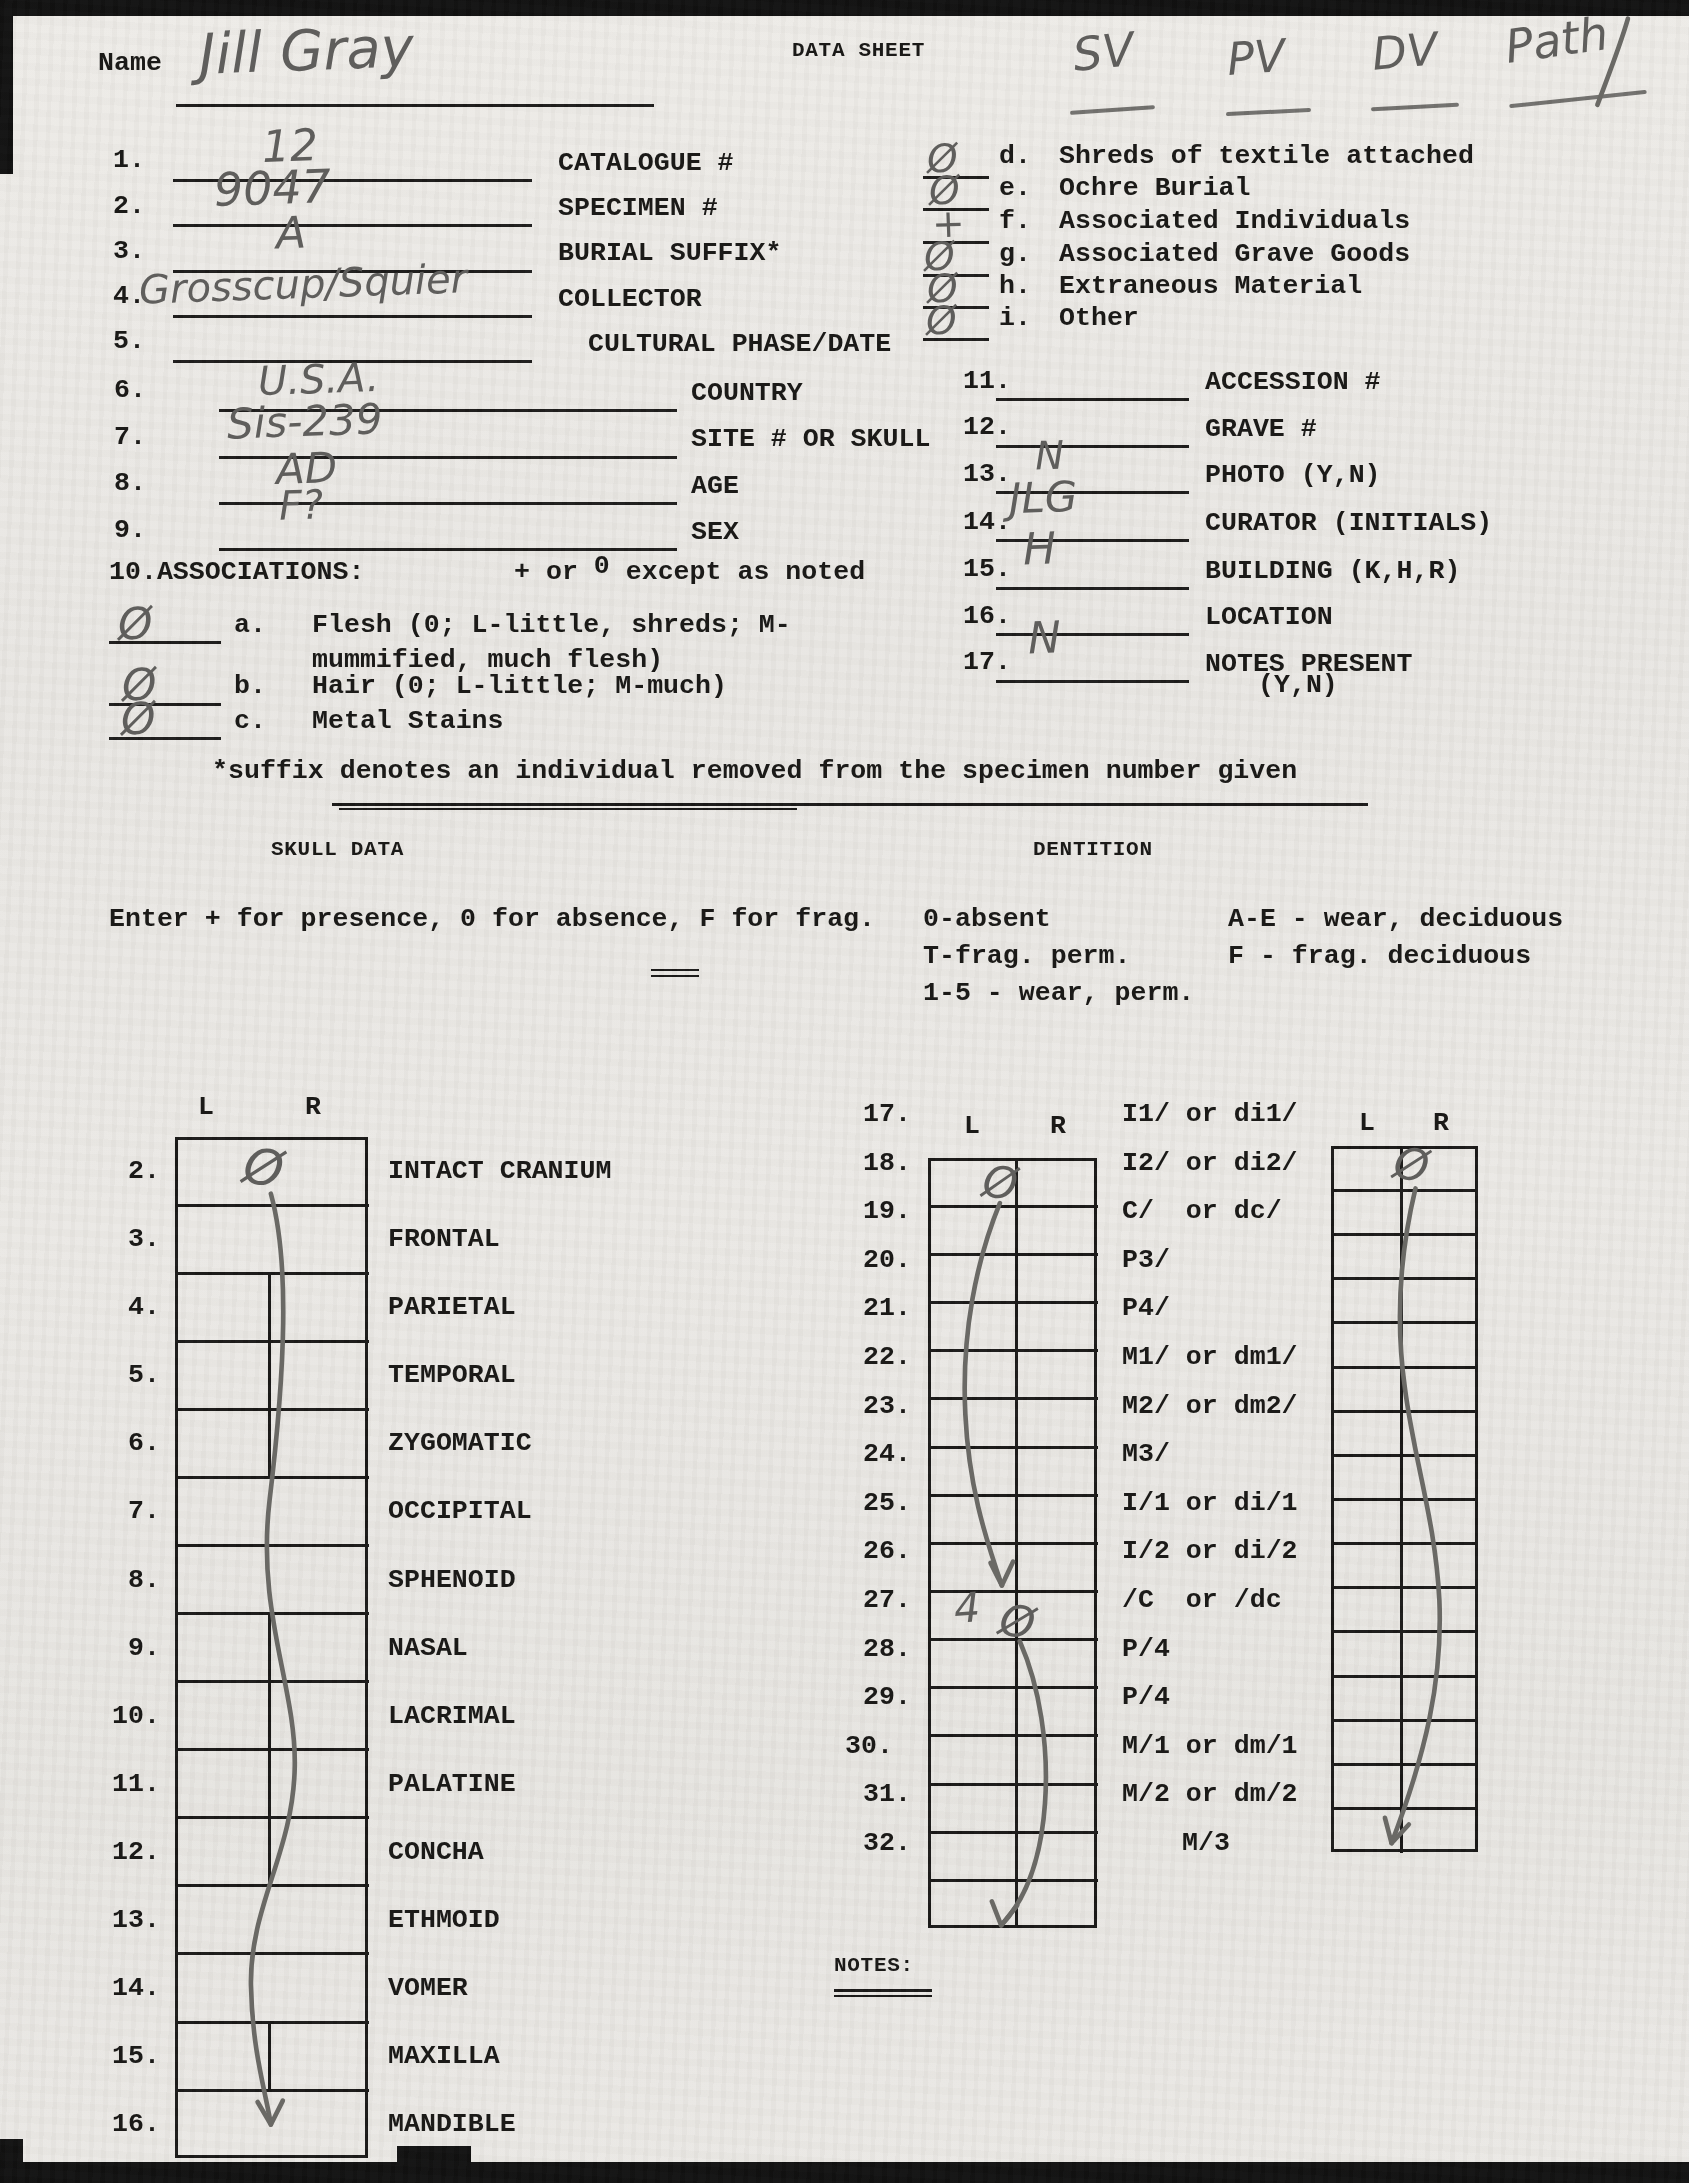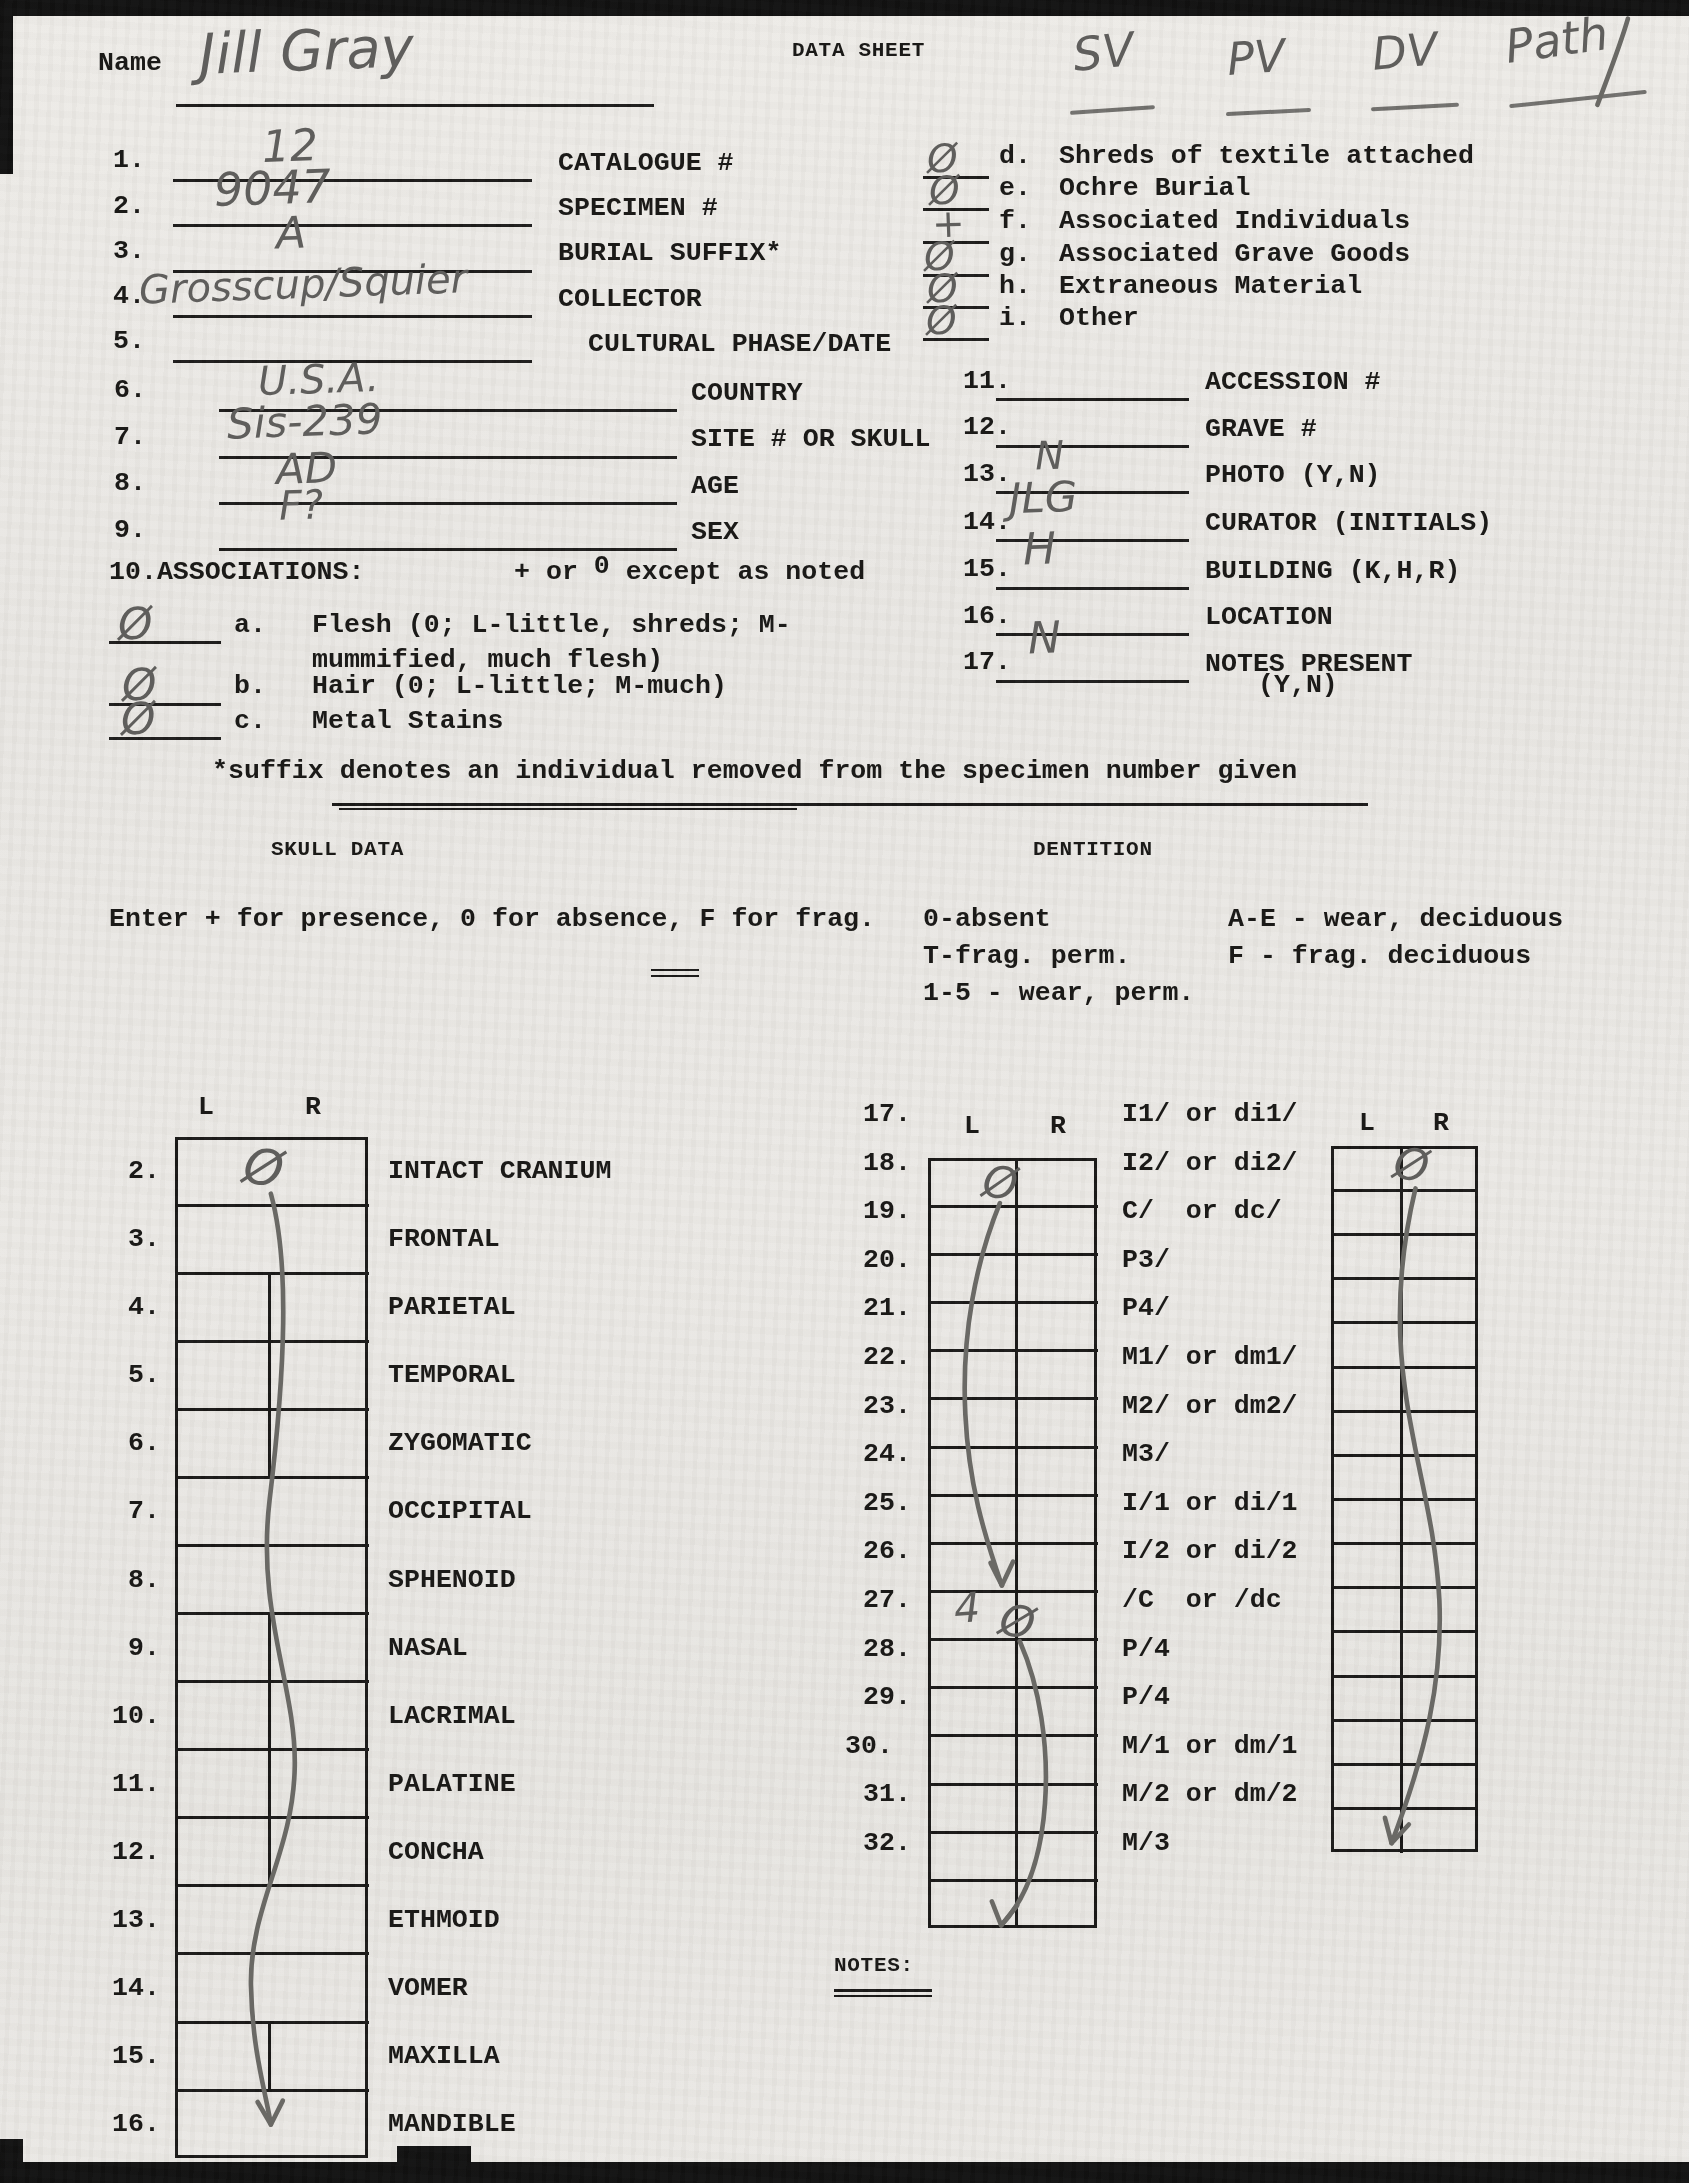--- a/index.html
+++ b/index.html
@@ -494,21 +494,21 @@
       </div>
     
       <div class="row">
         <span class="t" style="text-align: right; left: 845px; top: 1781px; width: 66px;">31.</span>
         <span class="t" style="left: 1122px; top: 1781px;">M/2 or dm/2</span>
         <div class="hl" style="left: 928px; top: 1831px; width: 170px;"></div>
       </div>
     
       <div class="row">
         <span class="t" style="text-align: right; left: 845px; top: 1830px; width: 66px;">32.</span>
-        <span class="t" style="left: 1122px; top: 1830px;">M/3</span>
+        <span class="t" style="left: 1182px; top: 1830px;">M/3</span>
         <div class="hl" style="left: 928px; top: 1879px; width: 170px;"></div>
       </div>
     </div>
   <span class="hw" style="left:983px;top:1161px;font-size:44px;transform:rotate(8deg);">Ø</span>
   <span class="hw" style="left:954px;top:1588px;font-size:41px;transform:rotate(-4deg);">4</span>
   <span class="hw" style="left:1000px;top:1600px;font-size:44px;transform:rotate(12deg);">Ø</span>
 
   <span class="t" style="left:1359px;top:1110px;">L</span>
   <span class="t" style="left:1433px;top:1110px;">R</span>
   <div class="tbox" style="left:1331px;top:1146px;width:141px;height:700px;"></div>

